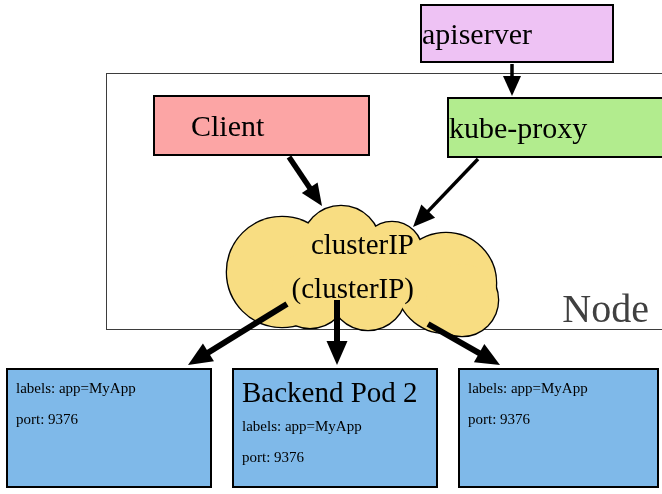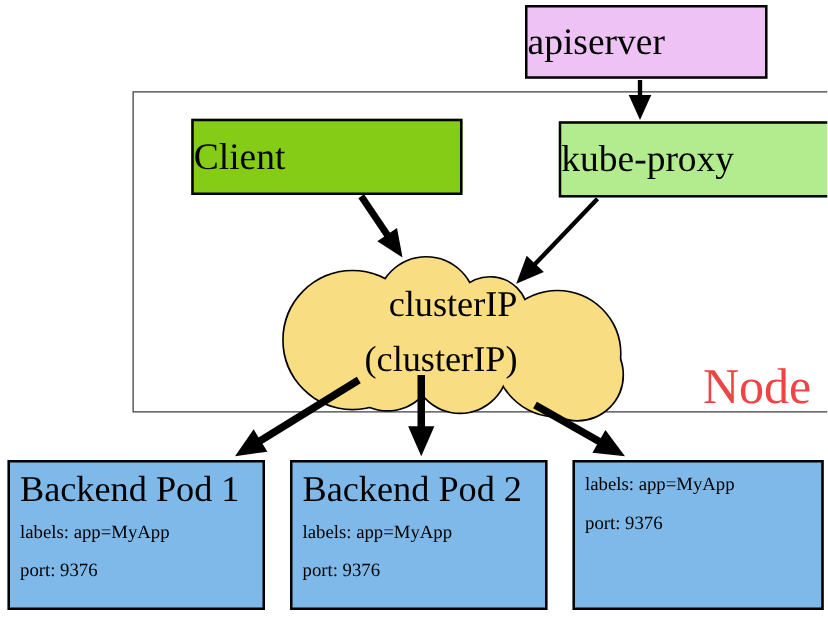--- a/index.html
+++ b/index.html
@@ -18,21 +18,21 @@
     border:1.5px solid #3d3d3d;
     box-sizing:border-box;
     background:transparent;
     z-index:0;
   }
   .node-label{
     position:absolute;
     right:16px;bottom:0px;
     font-size:40px;
     line-height:1.0;
-    color:#ef4444;
+    color:#404040;
   }
   #overlay{
     position:absolute;left:0;top:0;z-index:1;
   }
   .box{
     position:absolute;
     box-sizing:border-box;
     border:2px solid #000;
     display:flex;align-items:center;justify-content:flex-start;
     font-size:30px;
@@ -114,35 +114,34 @@
       <g>
         <line x1="428" y1="324" x2="485.4010538248606" y2="356.68671120582337" stroke="#000000" stroke-width="6"></line>
         <polygon points="500,365 473.9485571105833,362.2482145106384 484.34016810330405,343.99953179171416" fill="#000000"></polygon>
       </g>
     </svg>
 
   <div class="box apiserver-box" style="background-color: rgb(238, 194, 244);">
     <span>apiserver</span>
   </div>
 
-  <div class="box client-box" style="background-color: #84cc16;">
+  <div class="box client-box" style="background-color: #fca5a5; padding-left: 36px;">
     <span>Client</span>
   </div>
 
   <div class="box kubeproxy-box" style="background-color: rgb(178, 236, 142);">
     <span>kube-proxy</span>
   </div>
 
   <div class="cloud-text">
     <div>clusterIP</div>
     <div>(clusterIP)</div>
   </div>
 
   <div class="pod pod-1" style="background-color: rgb(127, 185, 233);">
-    <div class="pod-title">Backend Pod 1</div>
     <div class="pod-line">labels: app=MyApp</div>
     <div class="pod-line">port: 9376</div>
   </div>
 
   <div class="pod pod-2" style="background-color: rgb(127, 185, 233);">
     <div class="pod-title">Backend Pod 2</div>
     <div class="pod-line">labels: app=MyApp</div>
     <div class="pod-line">port: 9376</div>
   </div>
 

